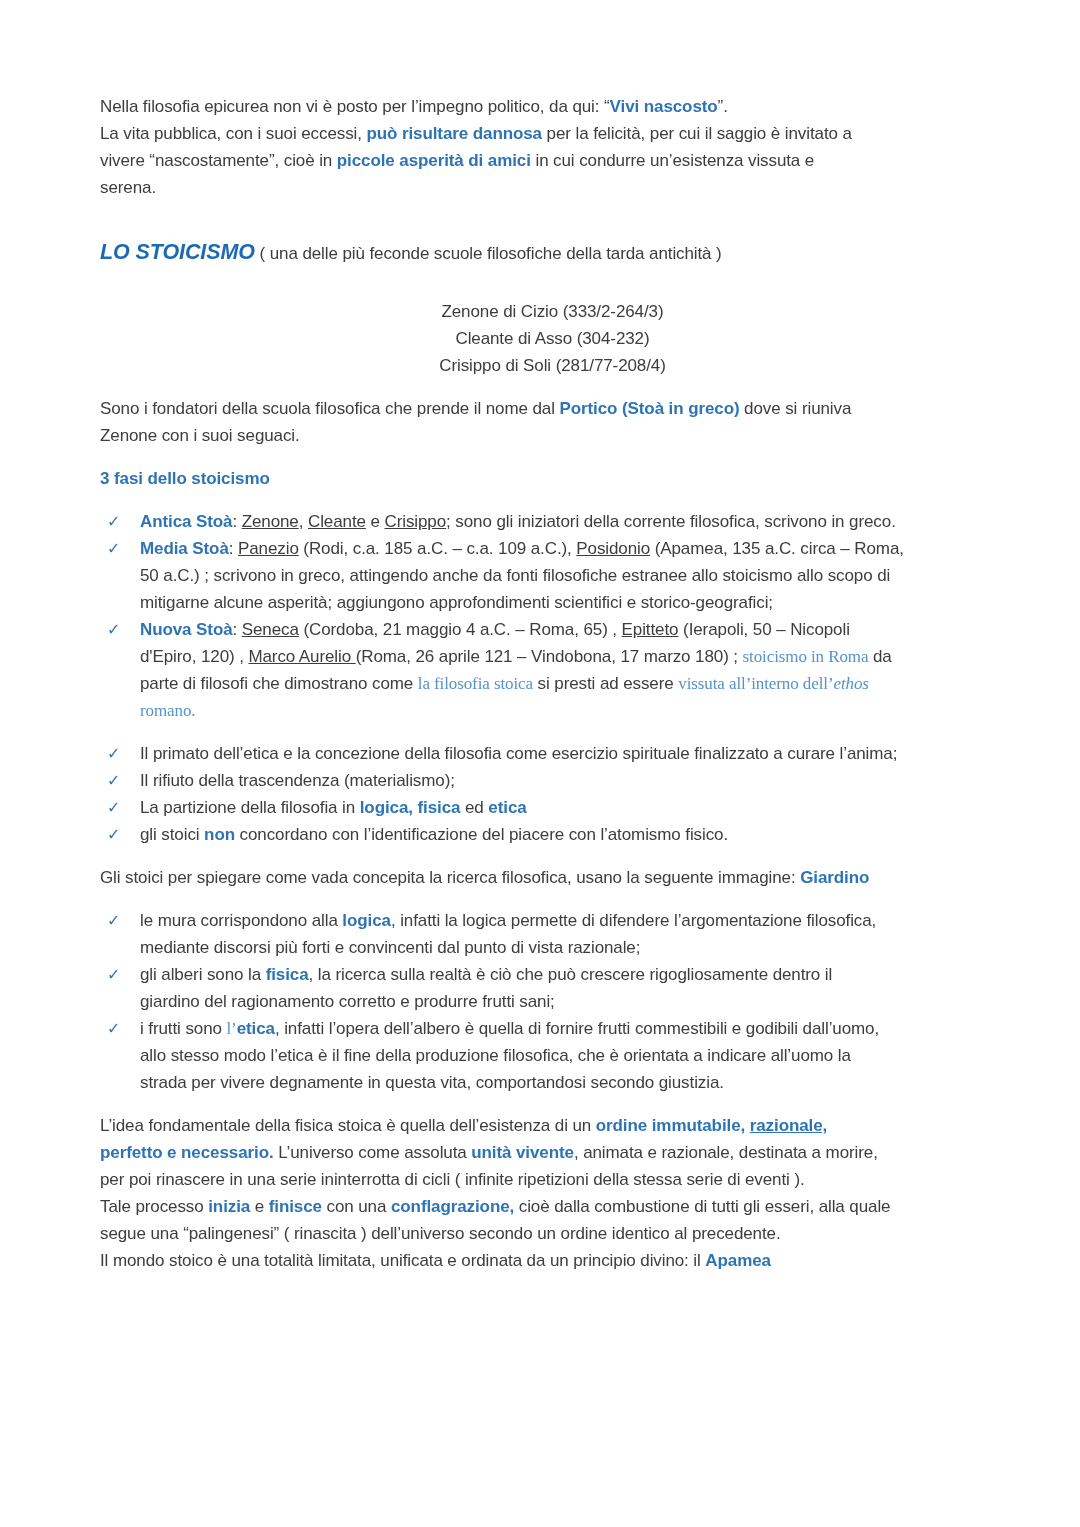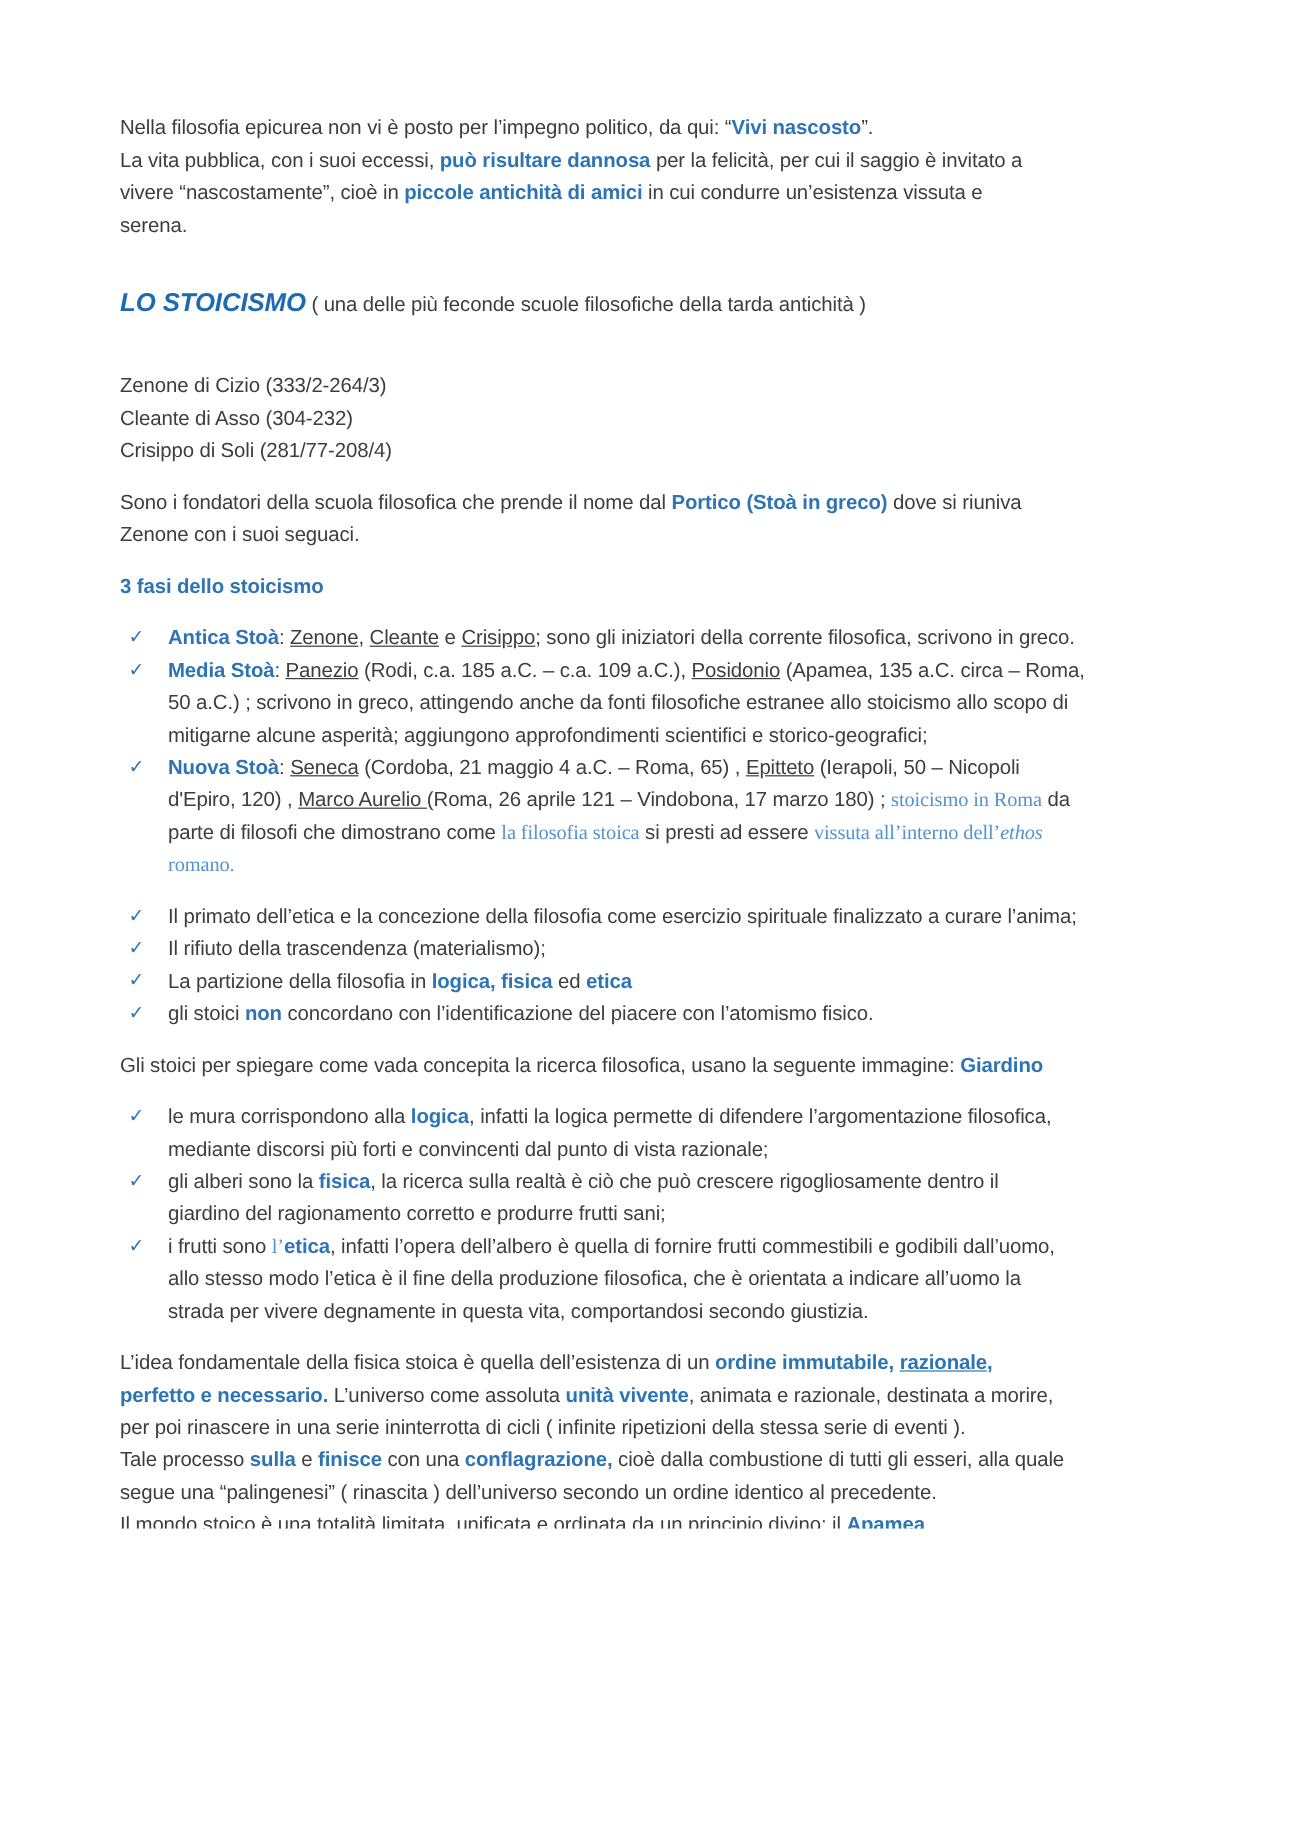--- a/index.html
+++ b/index.html
@@ -24,21 +24,21 @@
     top:93px;
     width:905px;
     font-size:17px;
     line-height:27px;
     letter-spacing:-0.1px;
     color:var(--body-text);
   }
   .line{min-height:27px;white-space:nowrap;}
   .block + .block{margin-top:16px;}
   .block.heading{margin-top:36px;}
-  .block.heading + .block{margin-top:39px;}
+  .block.heading + .block{margin-top:29px;text-align:center;}
   .heading .line{line-height:31px;min-height:31px;}
   span.b{color:var(--accent-bold);font-weight:700;}
   span.u{text-decoration:underline;}
   span.u2{text-decoration:underline;}
   span.lb{color:var(--accent-light);font-family:Liberation Serif, serif;}
   span.i{font-style:italic;}
   span.title{
     color:var(--accent-heading);
     font-weight:700;
     font-style:italic;
@@ -55,21 +55,21 @@
   }
 </style>
 </head>
 <body>
 
 <div class="page">
   <div id="doc" class="doc">
       <div class="block para">
         <div class="line"><span>Nella filosofia epicurea non vi è posto per l’impegno politico, da qui: “</span><span class="b">Vivi nascosto</span><span>”.</span></div>
         <div class="line"><span>La vita pubblica, con i suoi eccessi, </span><span class="b">può risultare dannosa</span><span> per la felicità, per cui il saggio è invitato a</span></div>
-        <div class="line"><span>vivere “nascostamente”, cioè in </span><span class="b">piccole antichità di amici</span><span> in cui condurre un’esistenza vissuta e</span></div>
+        <div class="line"><span>vivere “nascostamente”, cioè in </span><span class="b">piccole asperità di amici</span><span> in cui condurre un’esistenza vissuta e</span></div>
         <div class="line"><span>serena.</span></div>
       </div>
       <div class="block heading">
         <div class="line"><span class="title">LO STOICISMO</span><span> ( una delle più feconde scuole filosofiche della tarda antichità )</span></div>
       </div>
       <div class="block para">
         <div class="line"><span>Zenone di Cizio (333/2-264/3)</span></div>
         <div class="line"><span>Cleante di Asso (304-232)</span></div>
         <div class="line"><span>Crisippo di Soli (281/77-208/4)</span></div>
       </div>
@@ -155,18 +155,18 @@
             <div class="line"><span>i frutti sono </span><span class="lb">l’</span><span class="b">etica</span><span>, infatti l’opera dell’albero è quella di fornire frutti commestibili e godibili dall’uomo,</span></div>
             <div class="line"><span>allo stesso modo l’etica è il fine della produzione filosofica, che è orientata a indicare all’uomo la</span></div>
             <div class="line"><span>strada per vivere degnamente in questa vita, comportandosi secondo giustizia.</span></div>
           </div>
         </div>
       </div>
       <div class="block para">
         <div class="line"><span>L’idea fondamentale della fisica stoica è quella dell’esistenza di un </span><span class="b">ordine immutabile, </span><span class="b u">razionale,</span></div>
         <div class="line"><span class="b">perfetto e necessario.</span><span> L’universo come assoluta </span><span class="b">unità vivente</span><span>, animata e razionale, destinata a morire,</span></div>
         <div class="line"><span>per poi rinascere in una serie ininterrotta di cicli ( infinite ripetizioni della stessa serie di eventi ).</span></div>
-        <div class="line"><span>Tale processo </span><span class="b">sulla</span><span> e </span><span class="b">finisce</span><span> con una </span><span class="b">conflagrazione,</span><span> cioè dalla combustione di tutti gli esseri, alla quale</span></div>
+        <div class="line"><span>Tale processo </span><span class="b">inizia</span><span> e </span><span class="b">finisce</span><span> con una </span><span class="b">conflagrazione,</span><span> cioè dalla combustione di tutti gli esseri, alla quale</span></div>
         <div class="line"><span>segue una “palingenesi” ( rinascita ) dell’universo secondo un ordine identico al precedente.</span></div>
         <div class="line"><span>Il mondo stoico è una totalità limitata, unificata e ordinata da un principio divino: il </span><span class="b">Apamea</span></div>
       </div>
     </div>
 </div>
 
 </body></html>

